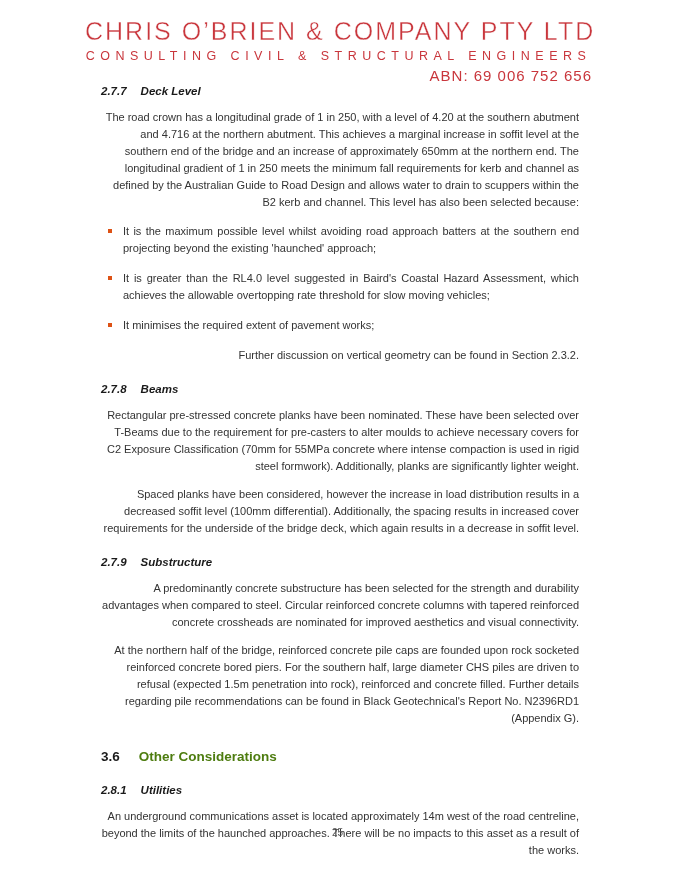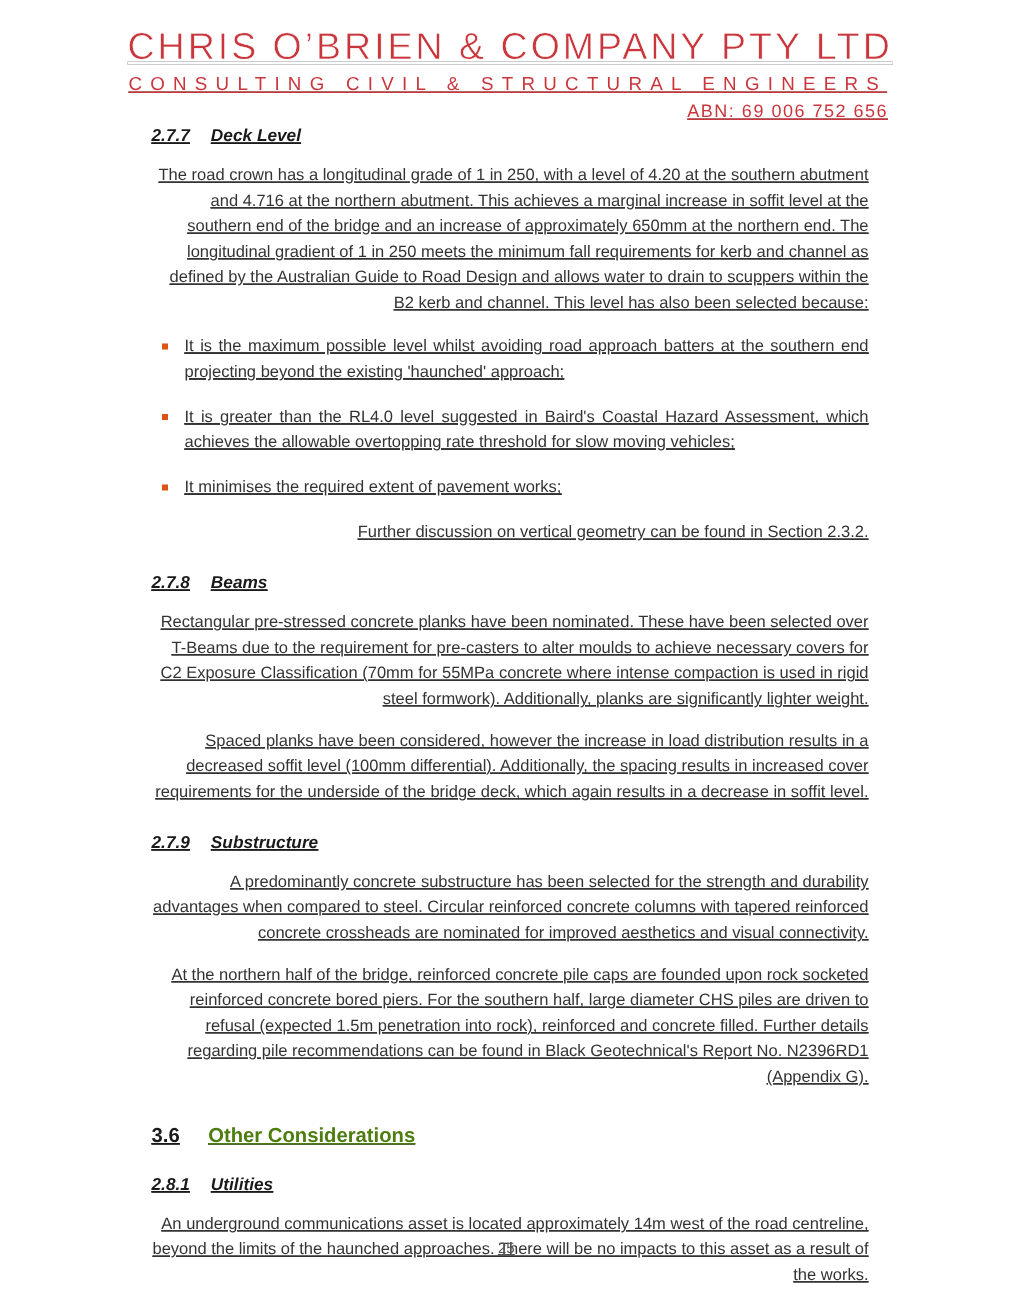--- a/index.html
+++ b/index.html
@@ -1,15 +1,15 @@
 <!DOCTYPE html>
 <html><head>
 <meta charset="utf-8">
 <style>
-  * { margin: 0; padding: 0; box-sizing: border-box; text-decoration: underline; }
+  * { margin: 0; padding: 0; box-sizing: border-box; }
   html, body { background: #ffffff; }
   .page {
     position: relative;
     width: 675px;
     height: 875px;
     background: #ffffff;
     font-family: "Liberation Sans", sans-serif;
     color: #333333;
     overflow: hidden;
   }
@@ -33,21 +33,21 @@
     color: #c9363c;
     font-size: 12.5px;
     letter-spacing: 5.5px;
     font-weight: 400;
     white-space: nowrap;
     margin-top: 3px;
     text-align: center;
   }
   .company-abn {
     color: #c9363c;
-    font-size: 12px;
+    font-size: 15px;
     letter-spacing: 1px;
     text-align: right;
     margin-top: 4px;
   }
   
   .doc-body {
     position: absolute;
     top: 83px;
     left: 101px;
     width: 478px;

